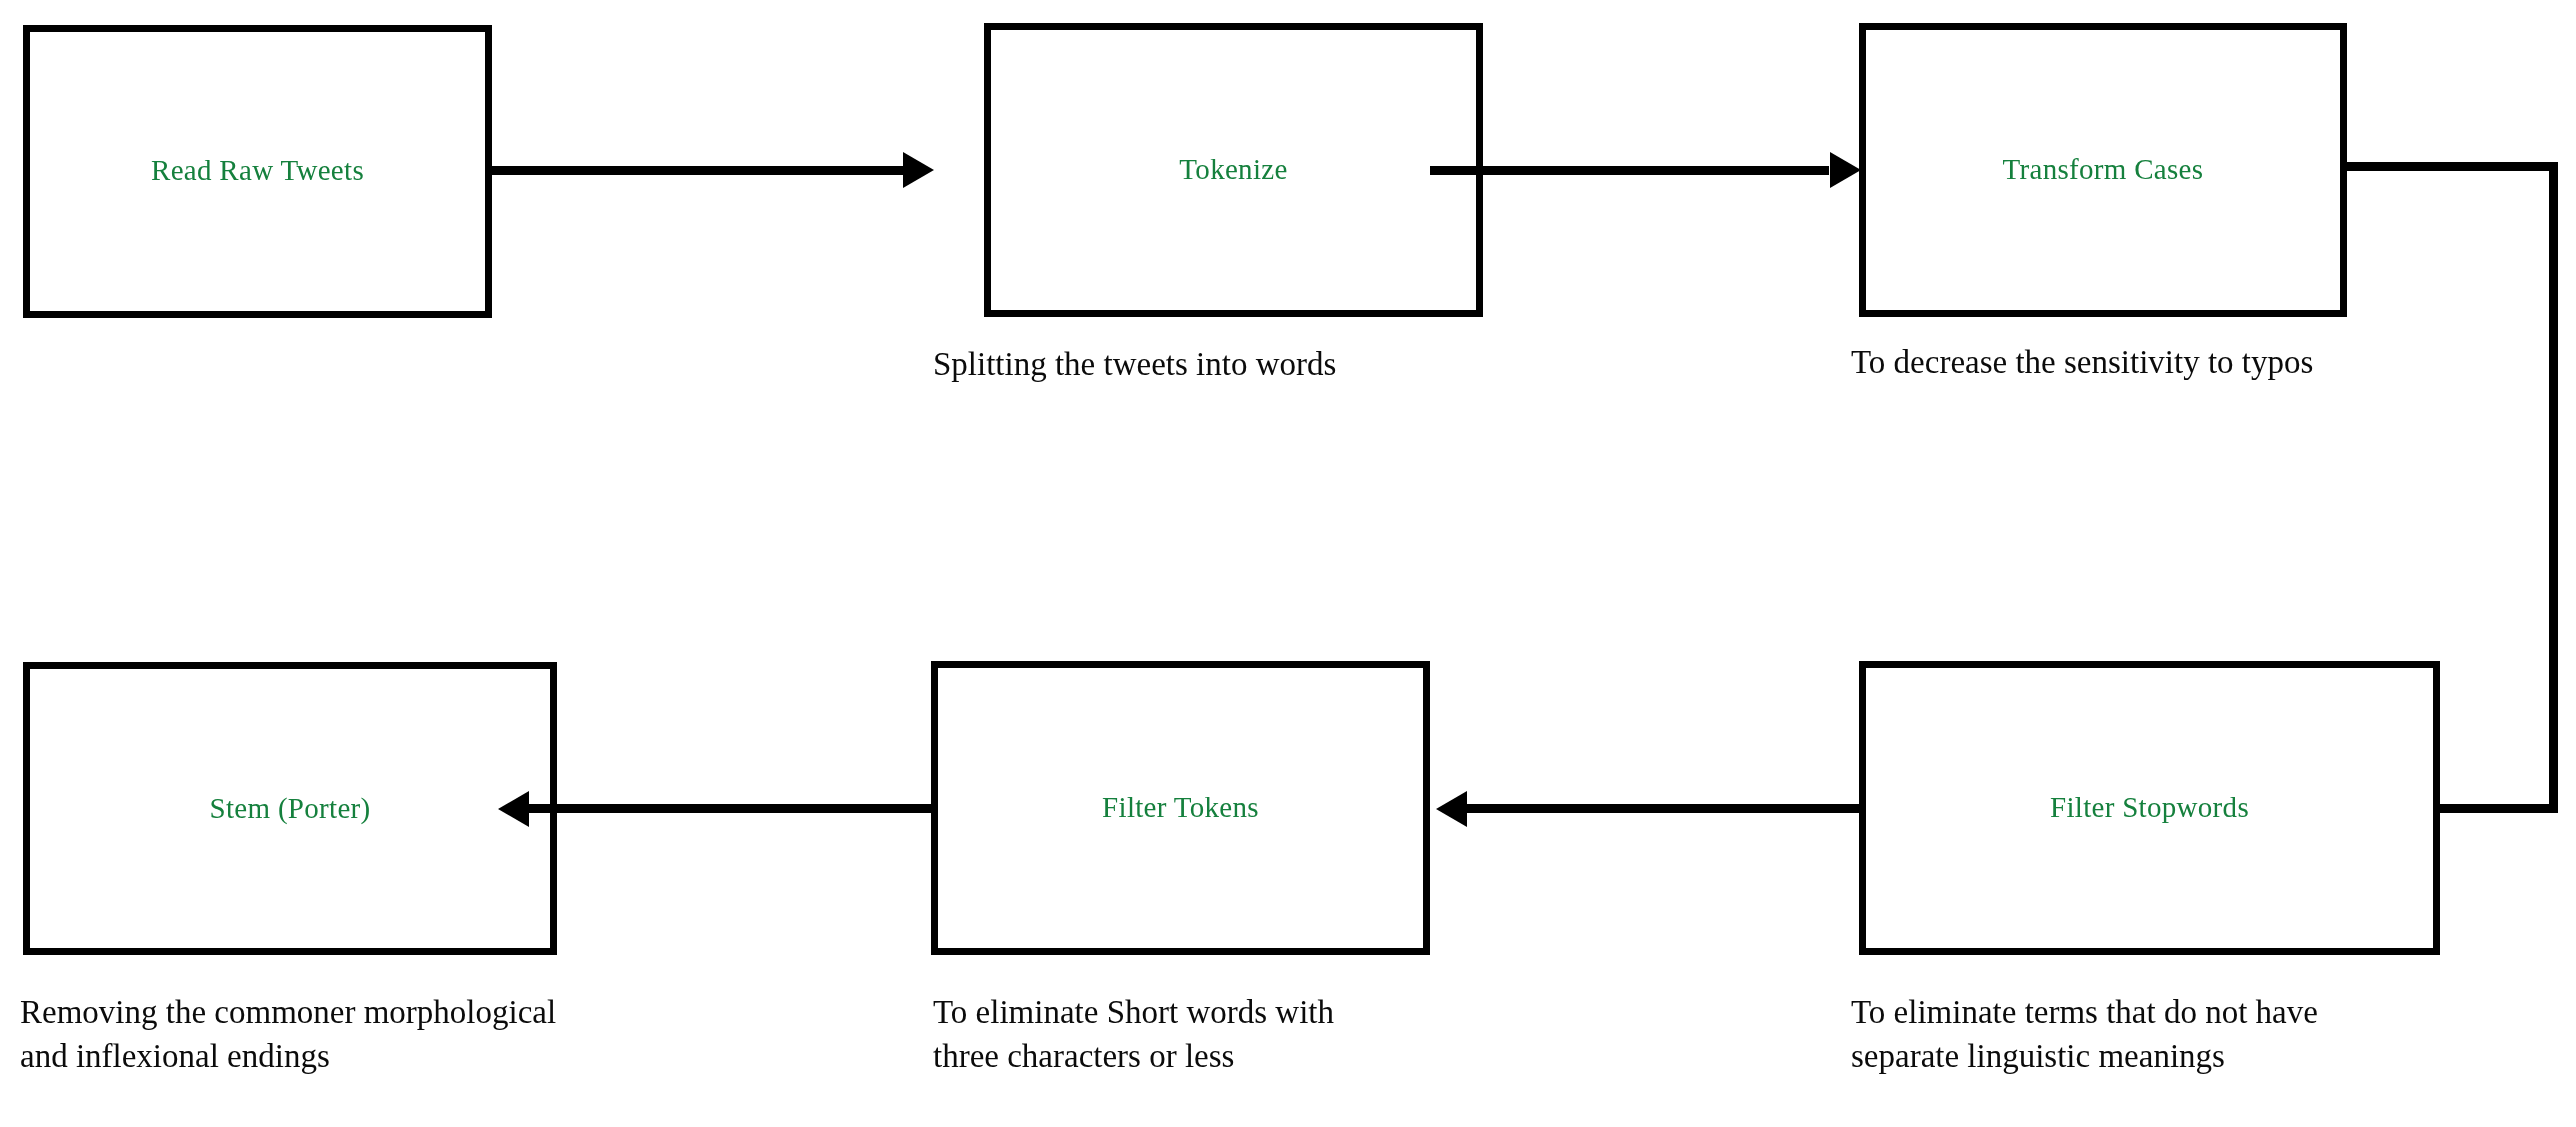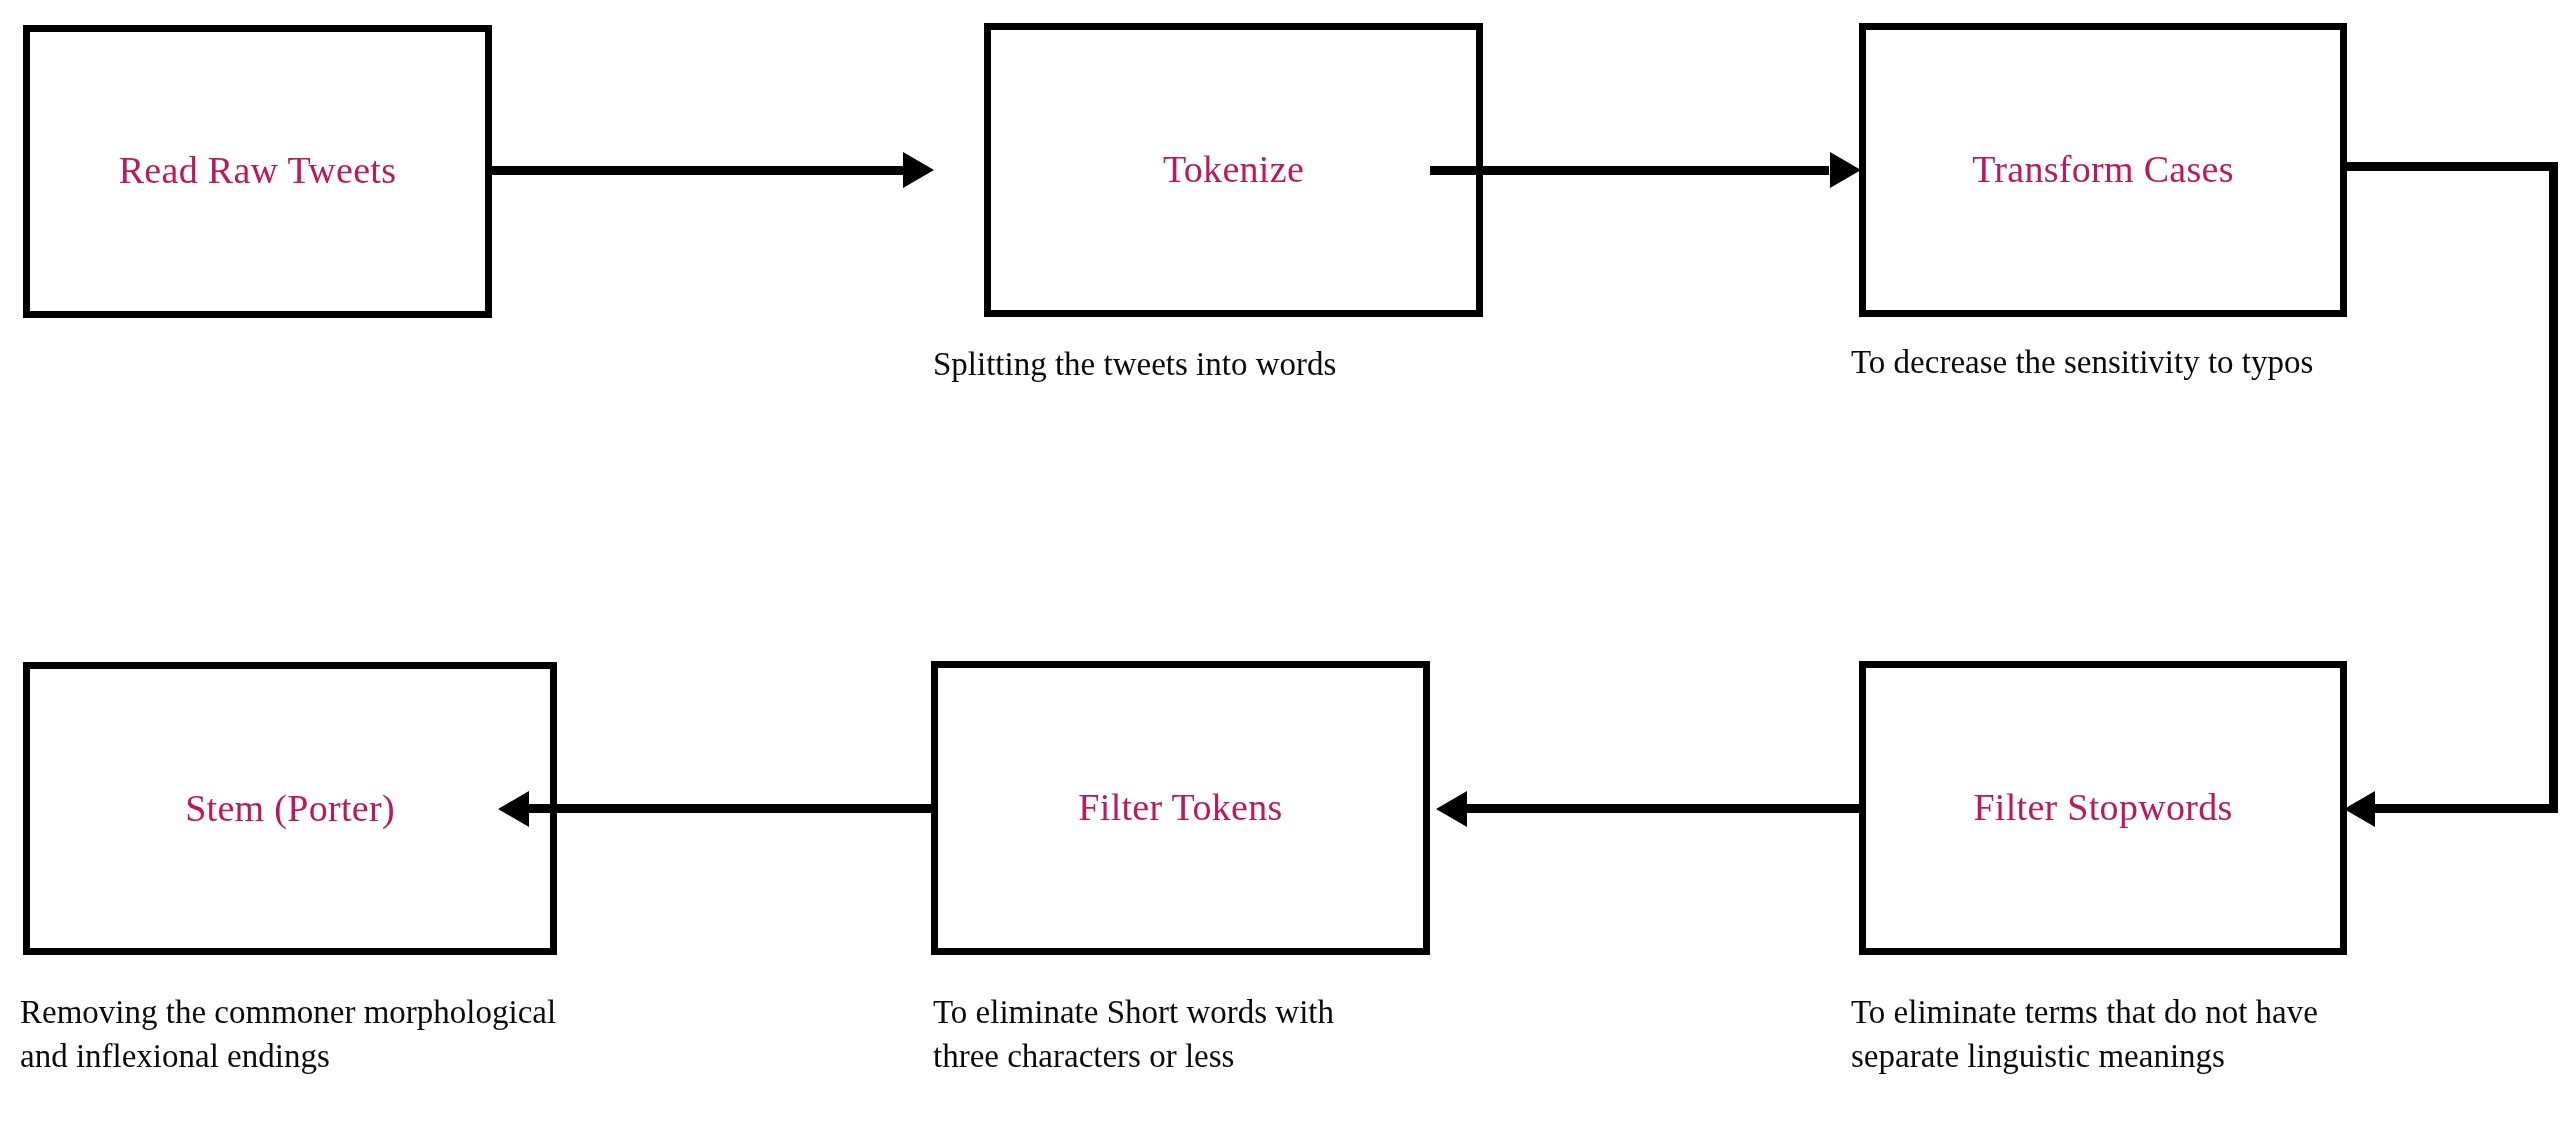--- a/index.html
+++ b/index.html
@@ -19,23 +19,23 @@
   .node {
     position: absolute;
     box-sizing: border-box;
     border: 7.3px solid #000000;
     background: #ffffff;
     display: flex;
     align-items: center;
     justify-content: center;
   }
   .node-label {
-    font-size: 38px;
+    font-size: 29px;
     line-height: 1.1;
-    color: #be185d;
+    color: #15803d;
     letter-spacing: 0.3px;
     white-space: nowrap;
     text-align: center;
   }
   .caption {
     position: absolute;
     font-size: 33px;
     line-height: 1.32;
     color: #0b0b0b;
     white-space: pre-line;
@@ -102,21 +102,21 @@
   <div class="arrow-left" style="left:2344px; top:791px;"></div>
 
   <div class="node" style="left:23px; top:662px; width:534px; height:293px;">
     <span class="node-label">Stem (Porter)</span>
   </div>
 
   <div class="node" style="left:931px; top:661px; width:499px; height:294px;">
     <span class="node-label">Filter Tokens</span>
   </div>
 
-  <div class="node" style="left:1859px; top:661px; width:488px; height:294px;">
+  <div class="node" style="left:1859px; top:661px; width:581px; height:294px;">
     <span class="node-label">Filter Stopwords</span>
   </div>
 
   <div class="h-line" style="left:1467px; top:804px; width:396px;"></div>
   <div class="arrow-left" style="left:1436px; top:791px;"></div>
 
   <div class="h-line" style="left:529px; top:804px; width:406px;"></div>
   <div class="arrow-left" style="left:498px; top:791px;"></div>
 
   <div class="caption" style="left:20px; top:991px; width:878px;">Removing the commoner morphological

